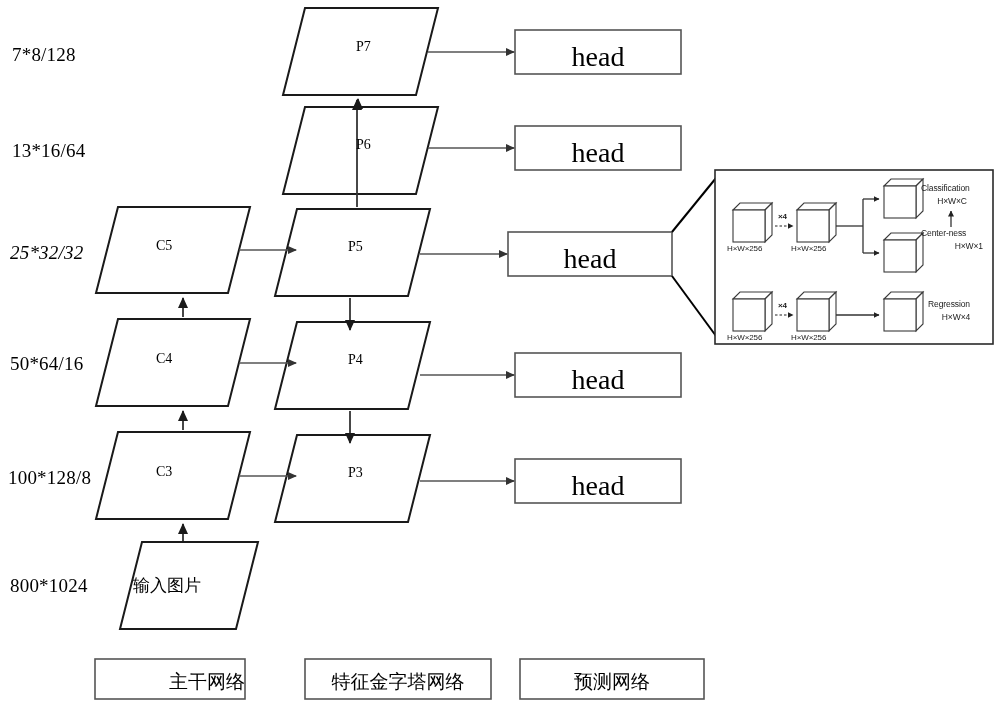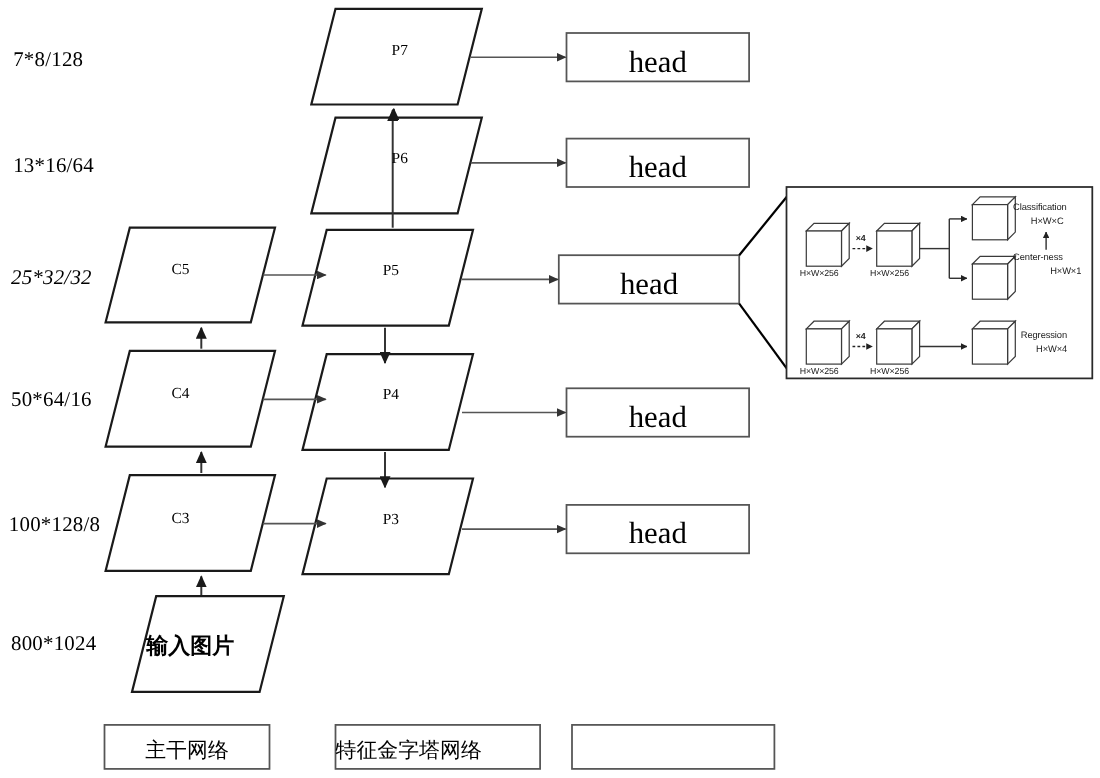--- a/index.html
+++ b/index.html
@@ -32,22 +32,21 @@
   .scale-label {
     font-size: 19px;
     letter-spacing: 0.2px;
   }
   .node-label {
     font-size: 14px;
     text-align: center;
   }
   .cn-label {
     font-family: "DejaVu Sans", "Liberation Sans", sans-serif;
-    font-size: 20px;
-    font-weight: bold;
+    font-size: 17px;
   }
   .head-label {
     font-size: 28px;
   }
   .legend-label {
     font-family: "DejaVu Sans", "Liberation Sans", sans-serif;
     font-size: 19px;
   }
   .detail-text {
     font-family: Liberation Sans, sans-serif;
@@ -228,22 +227,23 @@
   <div class="lbl node-label" style="left:348px; top:239px;">P5</div>
   <div class="lbl node-label" style="left:348px; top:352px;">P4</div>
   <div class="lbl node-label" style="left:348px; top:465px;">P3</div>
 
   <div class="lbl head-label" style="left:515px; top:41px; width:166px; text-align:center;">head</div>
   <div class="lbl head-label" style="left:515px; top:137px; width:166px; text-align:center;">head</div>
   <div class="lbl head-label" style="left:508px; top:243px; width:164px; text-align:center;">head</div>
   <div class="lbl head-label" style="left:515px; top:364px; width:166px; text-align:center;">head</div>
   <div class="lbl head-label" style="left:515px; top:470px; width:166px; text-align:center;">head</div>
 
-  <div class="lbl legend-label" style="left:95px; top:669px; width:150px; text-align:center;font-family:Liberation Serif, serif;">主干网络</div>
-  <div class="lbl legend-label" style="left:305px; top:669px; width:186px; text-align:left;">特征金字塔网络</div>
+  <div class="lbl legend-label" style="left:95px; top:669px; width:150px; text-align:right;font-family:Liberation Serif, serif;">主干网络</div>
+  <div class="lbl legend-label" style="left:305px; top:669px; width:186px; text-align:center;">特征金字塔网络</div>
+  <div class="lbl legend-label" style="left:520px; top:669px; width:184px; text-align:center;">预测网络</div>
 
   <div class="lbl detail-text mult" style="left:778px; top:212px;">×4</div>
   <div class="lbl detail-text small" style="left:727px; top:244px;">H×W×256</div>
   <div class="lbl detail-text small" style="left:791px; top:244px;">H×W×256</div>
   <div class="lbl detail-text" style="left:921px; top:183px;">Classification</div>
   <div class="lbl detail-text center-t" style="left:921px; top:196px; width:62px;">H×W×C</div>
   <div class="lbl detail-text" style="left:921px; top:228px;">Center-ness</div>
   <div class="lbl detail-text center-t" style="left:921px; top:241px; width:62px;text-align:right;">H×W×1</div>
 
   <div class="lbl detail-text mult" style="left:778px; top:301px;">×4</div>

